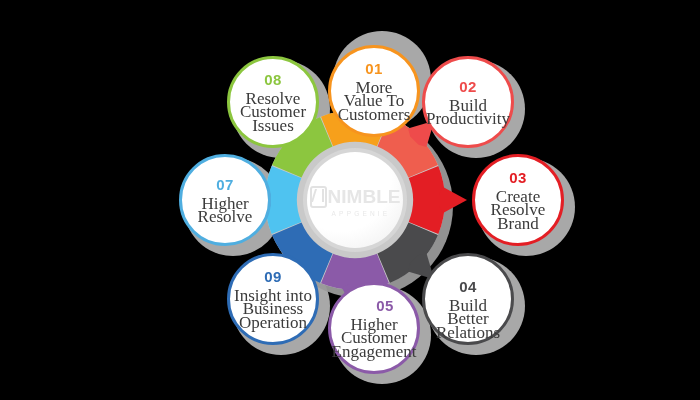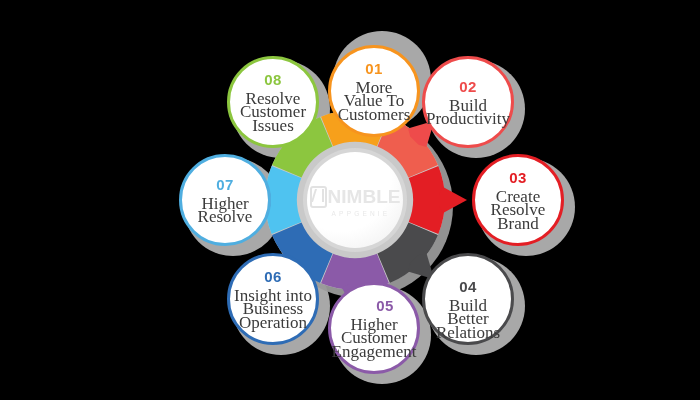--- a/index.html
+++ b/index.html
@@ -135,21 +135,21 @@
       </div>
       <div class="node" style="left: 328px; top: 282px; width: 92px; height: 92px; border: 3px solid rgb(139, 90, 168);">
         <div class="num" style="color: rgb(139, 90, 168); margin-left: 22px;">05</div>
         <div class="lbl">
           <div>Higher</div>
           <div>Customer</div>
           <div>Engagement</div>
         </div>
       </div>
       <div class="node" style="left: 227px; top: 253px; width: 92px; height: 92px; border: 3px solid rgb(46, 108, 181);">
-        <div class="num" style="color: rgb(46, 108, 181);">06</div>
+        <div class="num" style="color: rgb(46, 108, 181);">09</div>
         <div class="lbl">
           <div>Insight into</div>
           <div>Business</div>
           <div>Operation</div>
         </div>
       </div>
       <div class="node" style="left: 179px; top: 154px; width: 92px; height: 92px; border: 3px solid rgb(79, 174, 224);">
         <div class="num" style="color: rgb(79, 174, 224);">07</div>
         <div class="lbl">
           <div>Higher</div>

